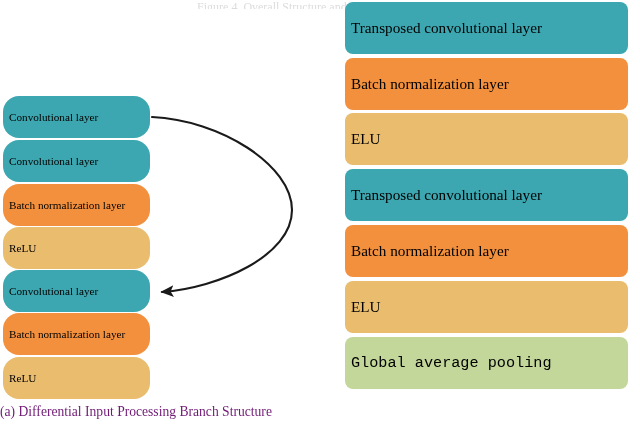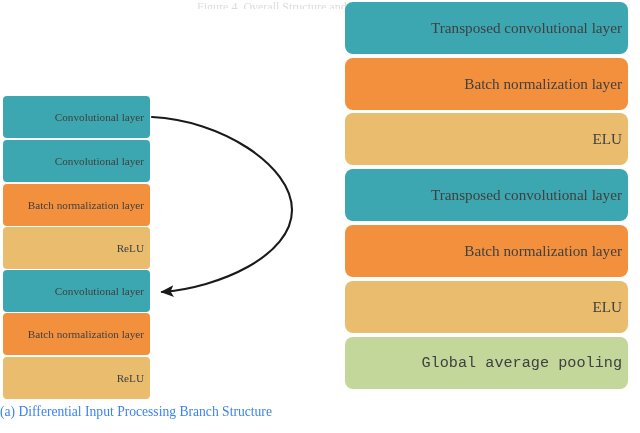--- a/index.html
+++ b/index.html
@@ -20,42 +20,42 @@
     overflow: hidden;
   }
 
   
   .layer-box {
     position: absolute;
     box-sizing: border-box;
     border-radius: 7px;
     display: flex;
     align-items: center;
-    justify-content: flex-end;
+    justify-content: flex-start;
     text-align: center;
-    color: #404040;
+    color: #000000;
     line-height: 1.1;
     padding: 0 6px;
     user-select: none;
   }
 
   
   #panel-a {
     position: absolute;
     left: 0;
     top: 0;
     width: 330px;
     height: 433px;
   }
   #panel-a .layer-box {
     left: 3px;
     width: 147px;
     height: 42px;
     font-size: 11.2px;
-    border-radius: 4px;
+    border-radius: 16px;
   }
 
   
   #panel-b {
     position: absolute;
     left: 330px;
     top: 0;
     width: 310px;
     height: 433px;
   }
@@ -64,21 +64,21 @@
     width: 283px;
     height: 52px;
     font-size: 15.2px;
     border-radius: 8px;
   }
 
   
   .caption {
     position: absolute;
     font-size: 13.6px;
-    color: #3b82f6;
+    color: #701a75;
     white-space: nowrap;
   }
   #caption-a {
     left: 0px;
     top: 404px;
   }
   #caption-fig {
     left: 0;
     top: 424px;
     width: 640px;

